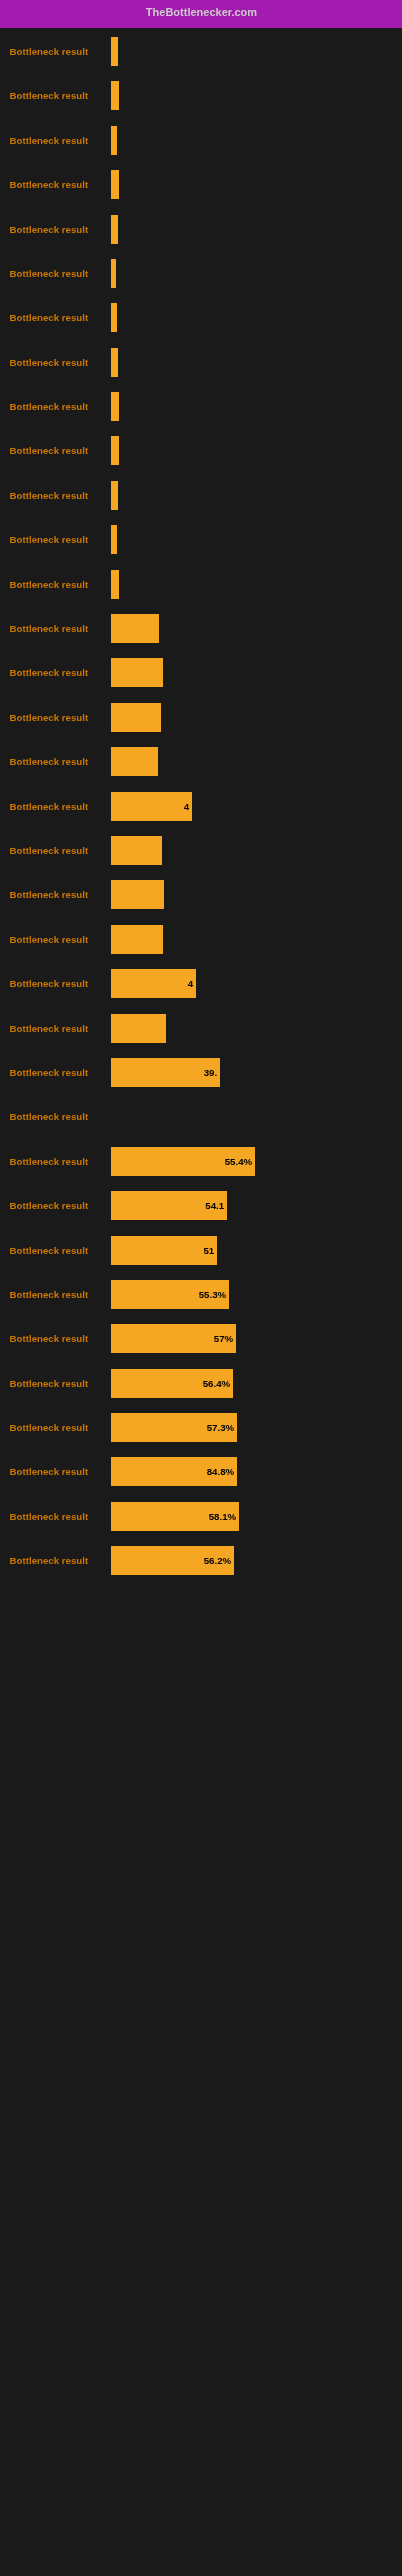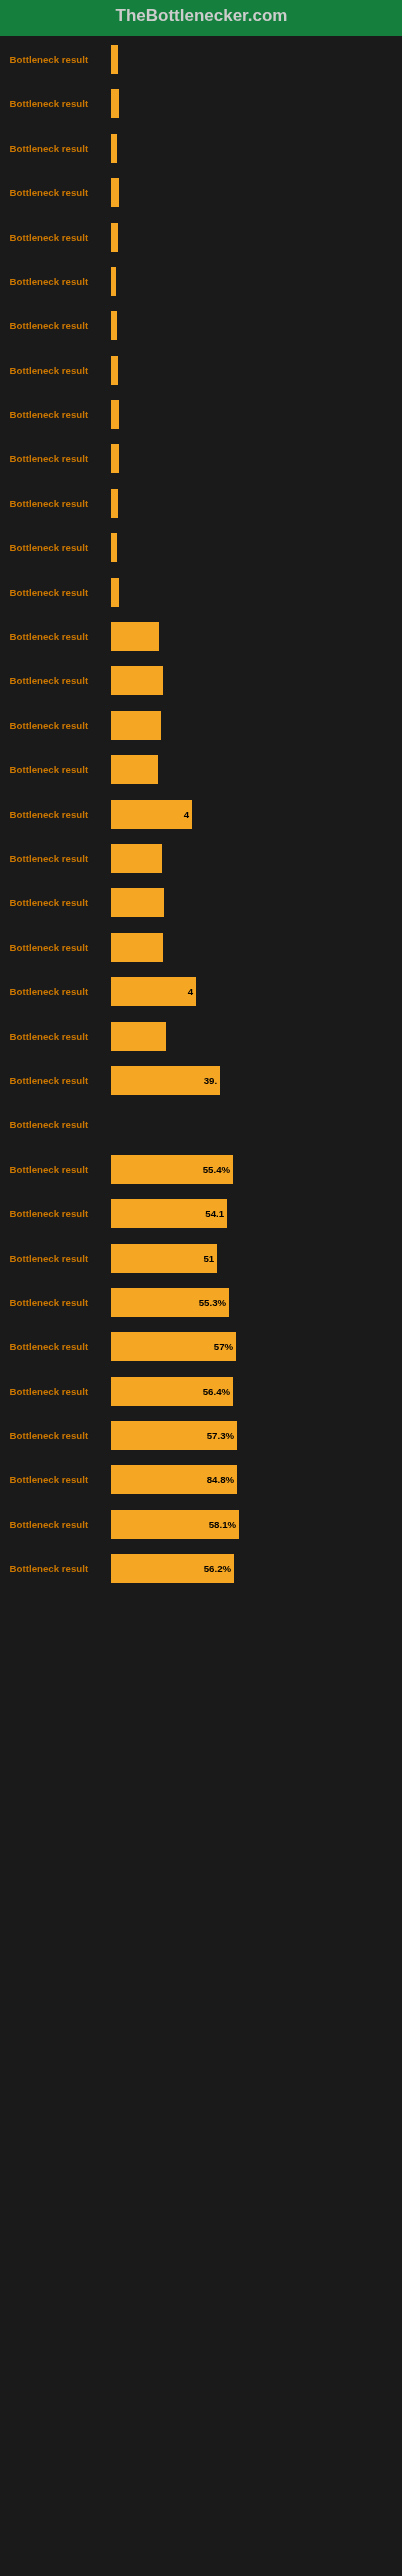--- a/index.html
+++ b/index.html
@@ -6,23 +6,23 @@
     body {
       width: 403px;
       background: #1a1a1a;
       font-family: Arial, sans-serif;
       font-size: 10.5px;
     }
     .header {
       text-align: center;
       padding: 6.4px 0 9.7px 0;
       color: #ccc;
-      font-size: 17px;
+      font-size: 11px;
       font-weight: bold;
-      background: #15803d;
+      background: #a21caf;
     }
     .row {
       display: flex;
       align-items: center;
       margin: 2.4px 0;
       height: 42px;
       padding: 0 6.4px;
     }
     .label {
       color: #f0a040;
@@ -206,21 +206,21 @@
       <div class="bar-container">
         <div class="bar" style="width: 109px;">39.</div>
       </div>
     </div>
     <div class="row">
       <div class="label">Bottleneck result</div>
     </div>
     <div class="row">
       <div class="label">Bottleneck result</div>
       <div class="bar-container">
-        <div class="bar" style="width: 122px;">55.4%</div>
+        <div class="bar" style="width: 144px;">55.4%</div>
       </div>
     </div>
     <div class="row">
       <div class="label">Bottleneck result</div>
       <div class="bar-container">
         <div class="bar" style="width: 116px;">54.1</div>
       </div>
     </div>
     <div class="row">
       <div class="label">Bottleneck result</div>

